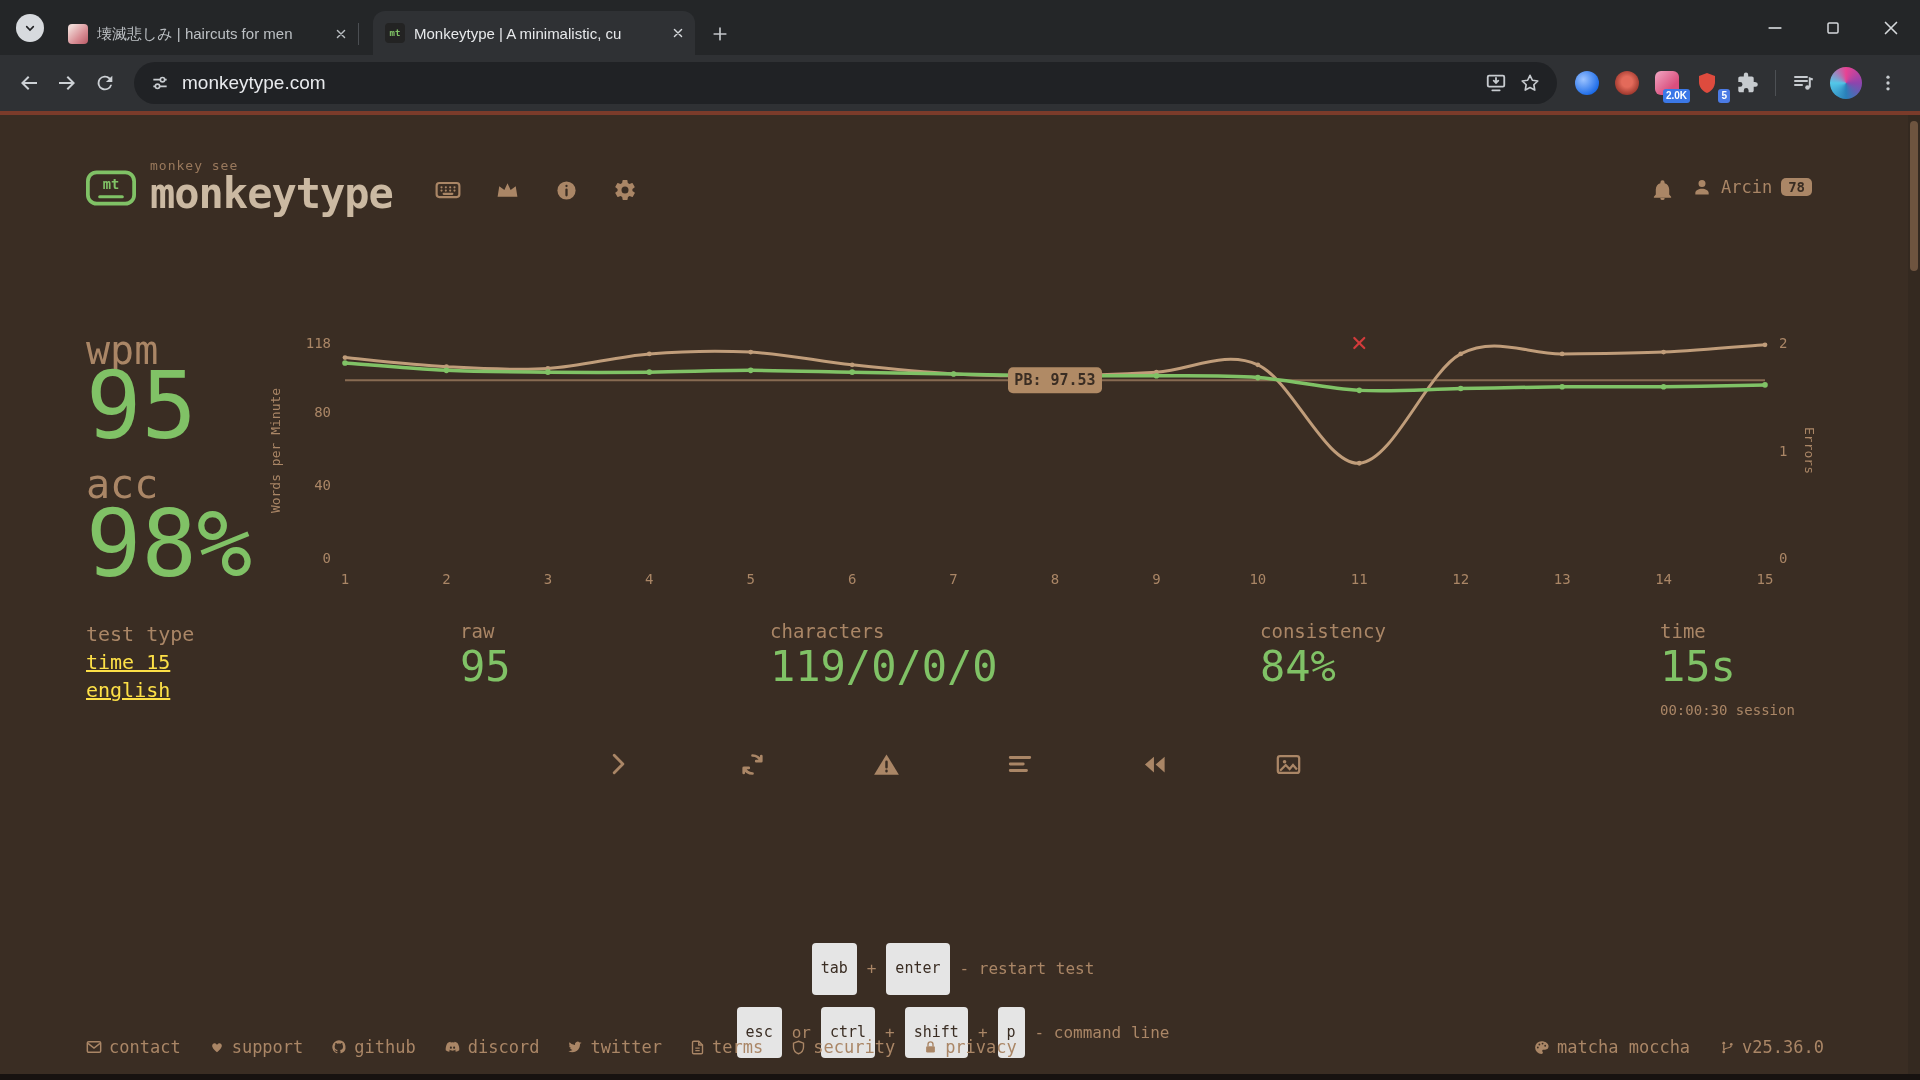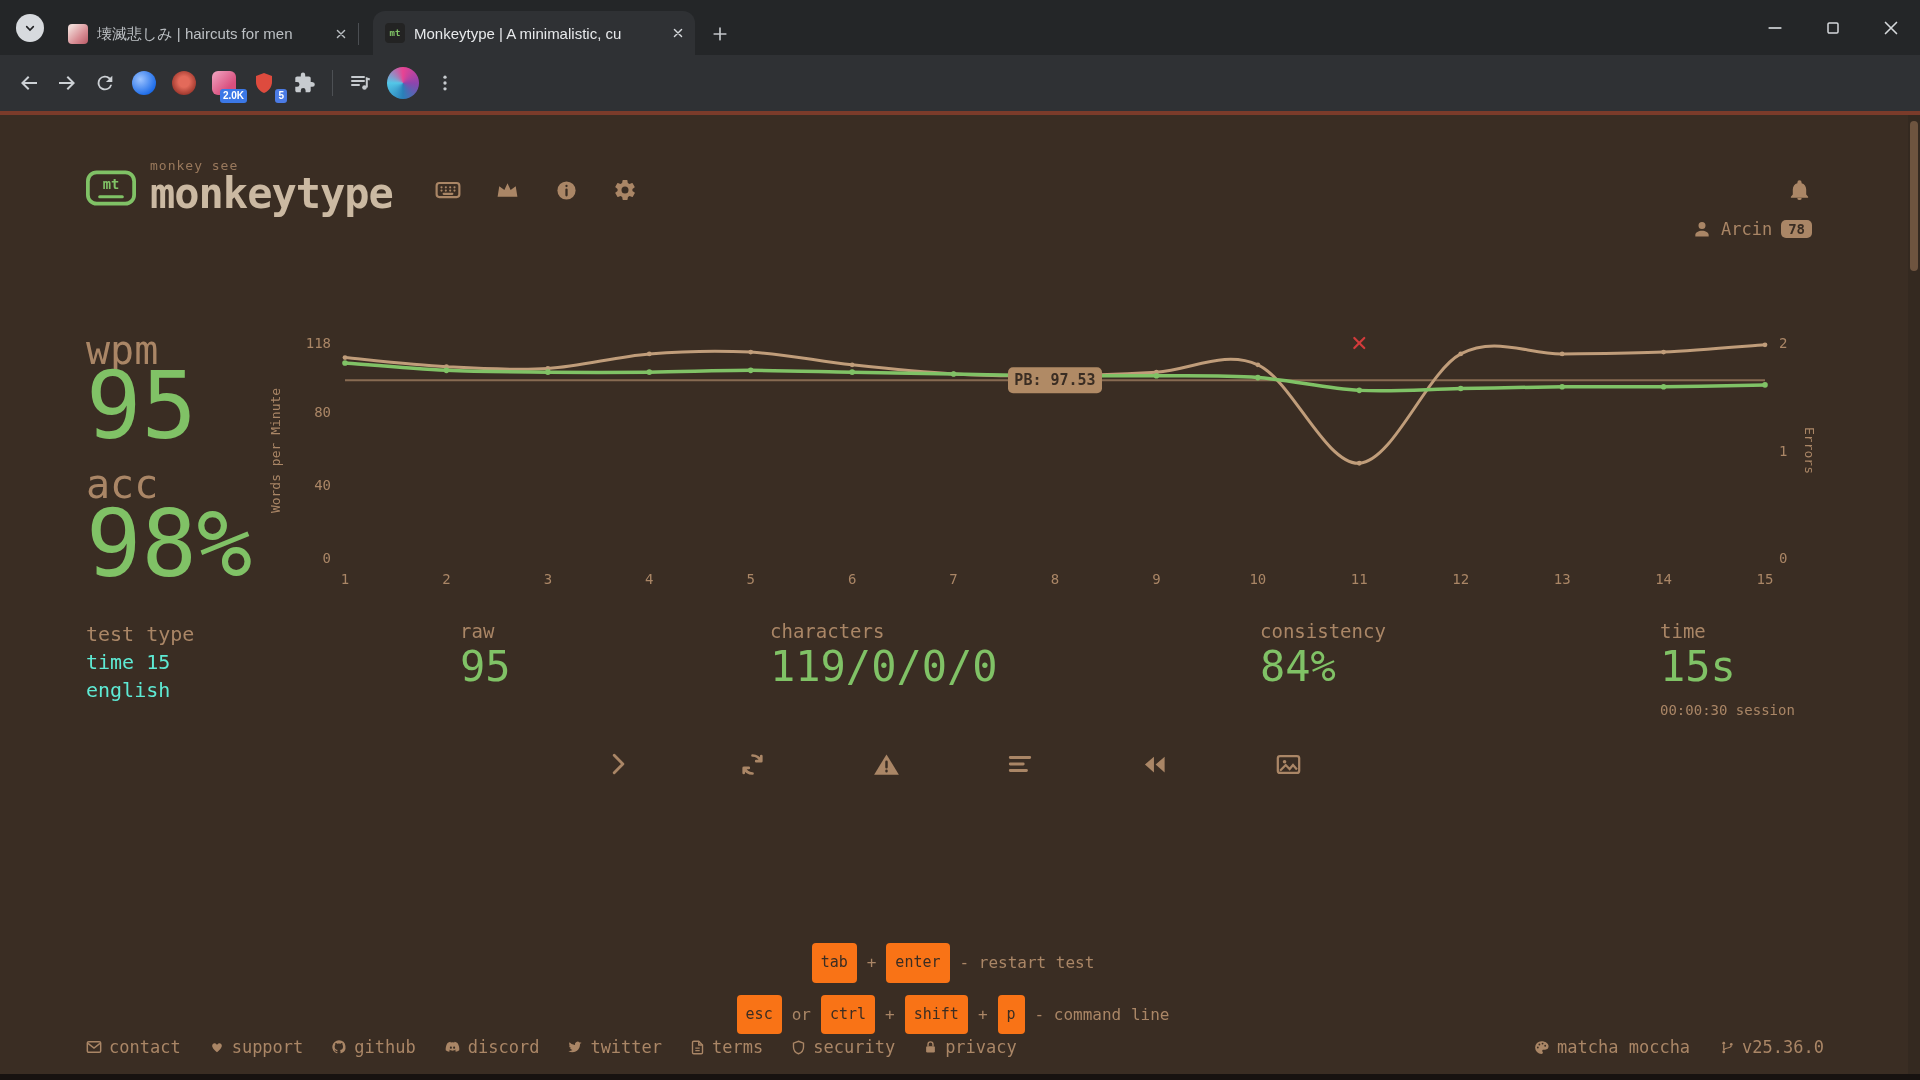--- a/index.html
+++ b/index.html
@@ -62,50 +62,50 @@
           font-family:"DejaVu Sans Mono", monospace; color:#aa8666; }
   .abs { position:absolute; }
 
   .logo { left:86px; top:43px; display:flex; gap:14px; align-items:flex-start; }
   .logo-text .tag { font-size:13px; letter-spacing:1px; color:#aa8666; opacity:.85; }
   .logo-text .mark { font-size:42px; font-weight:600; color:#cbb9a2; line-height:1.0;
                      letter-spacing:-1px; }
   .nav-icons { left:435px; top:62px; display:flex; gap:33px; }
   .nav-btn-mt { width:26px; height:26px; display:flex; align-items:center;
                 justify-content:center; color:#aa8666; }
-  .header-right { top:62px; right:108px; display:flex; align-items:flex-end; gap:16px;flex-direction:column; }
+  .header-right { top:62px; right:108px; display:flex; align-items:flex-start; gap:16px; }
   .uname { font-size:17px; }
   .ubadge { background:#aa8666; color:#3a2d23; font-size:14px; font-weight:bold;
             border-radius:5px; padding:1px 7px; }
 
   .wpm-label  { left:86px; top:212px; font-size:40px; }
   .wpm-value  { left:86px; top:246px; font-size:92px; color:#80c266; line-height:1.0; }
   .acc-label  { left:86px; top:346px; font-size:40px; }
   .acc-value  { left:86px; top:384px; font-size:92px; color:#80c266; line-height:1.0; }
   .test-type  { left:86px; top:505px; font-size:20px; line-height:28px; }
-  .test-type .val { color:#5eead4; }
+  .test-type .val { color:#fde047;text-decoration:underline; }
 
   .chart-wrap { left:260px; top:220px; width:1560px; height:265px; }
   #resultChart text { font-family:"DejaVu Sans Mono", monospace; }
 
   .stat { top:505px; }
   .stat .lbl { font-size:19px; }
   .stat .val { font-size:42px; color:#80c266; line-height:1.1; margin-top:2px; }
   .stat .sess { font-size:14px; color:#aa8666; margin-top:12px; }
 
   .actions { left:0; right:14px; top:634px; display:flex; justify-content:center;
              gap:104px; }
   .act-btn { width:30px; height:30px; color:#aa8666; display:flex; align-items:center;
              justify-content:center; }
 
   .hints { left:0; right:14px; top:828px; display:flex; flex-direction:column;
            align-items:center; gap:12px; }
   .hint-line { display:flex; align-items:center; gap:10px; font-size:16px; }
-  .key { background:#f97316; color:#3a2d23; font-size:15px; font-weight:500;
-         border-radius:4px; padding:10px 9px; line-height:1.3; }
+  .key { background:#e5e5e5; color:#3a2d23; font-size:15px; font-weight:500;
+         border-radius:4px; padding:16px 9px; line-height:1.3; }
 
   .footer { left:86px; right:96px; top:922px; display:flex; align-items:center;
             font-size:17px; }
   .flinks { display:flex; gap:28px; }
   .flink { display:flex; align-items:center; gap:7px; color:#aa8666; }
   .fright { margin-left:auto; display:flex; gap:30px; }
 
   .scrollbar { right:0; top:0; width:12px; height:100%; background:#342920; }
   .scroll-thumb { position:absolute; right:2px; top:6px; width:8px; height:150px;
                   background:#6e543f; border-radius:4px; }
@@ -186,20 +186,42 @@
       <svg width="24" height="24" viewBox="0 0 24 24">
           <path d="M4 11h12.2l-4.6-4.6L13 5l7 7-7 7-1.4-1.4 4.6-4.6H4z" fill="currentColor"></path>
         </svg>
     </div>
     <div class="nav-btn">
       <svg width="22" height="22" viewBox="0 0 24 24">
           <path d="M17.65 6.35A8 8 0 1 0 19.73 14h-2.08A6 6 0 1 1 12 6c1.66 0 3.14.69 4.22 1.78L13 11h7V4l-2.35 2.35z" fill="currentColor"></path>
         </svg>
     </div>
 
+    <div class="omnibox">
+      <span class="omni-ic">
+        <svg width="20" height="20" viewBox="0 0 24 24">
+            <path d="M4 8h16M4 16h16" stroke="currentColor" stroke-width="2"></path>
+            <circle cx="15" cy="8" r="2.6" fill="#202225" stroke="currentColor" stroke-width="2"></circle>
+            <circle cx="9" cy="16" r="2.6" fill="#202225" stroke="currentColor" stroke-width="2"></circle>
+          </svg>
+      </span>
+      <span class="url">monkeytype.com</span>
+      <span class="omni-spacer"></span>
+      <span class="omni-ic">
+        <svg width="22" height="22" viewBox="0 0 24 24">
+            <rect x="3" y="4" width="18" height="12" rx="1.5" fill="none" stroke="currentColor" stroke-width="2"></rect>
+            <path d="M12 6.5v5M9.5 9.5L12 12l2.5-2.5M8 20h8" stroke="currentColor" stroke-width="2" fill="none" stroke-linecap="round"></path>
+          </svg>
+      </span>
+      <span class="omni-ic">
+        <svg width="22" height="22" viewBox="0 0 24 24">
+            <path d="M12 3.6l2.6 5.4 5.9.8-4.3 4.1 1 5.8L12 17l-5.2 2.7 1-5.8L3.5 9.8l5.9-.8z" fill="none" stroke="currentColor" stroke-width="1.8" stroke-linejoin="round"></path>
+          </svg>
+      </span>
+    </div>
 
     <div class="ext">
       <div class="swirl"></div>
     </div>
     <div class="ext">
       <div class="redcirc"></div>
     </div>
     <div class="ext">
       <div class="pinksq"></div>
       <span class="ext-badge">2.0K</span>

